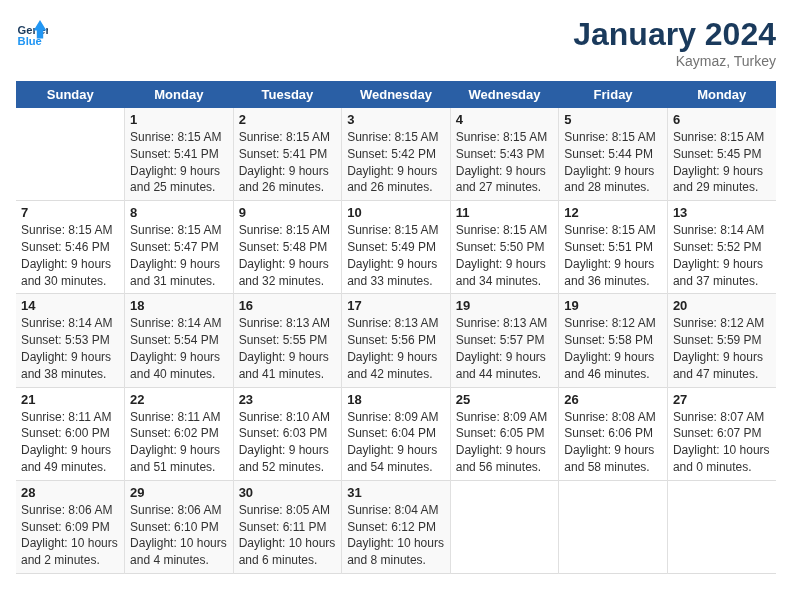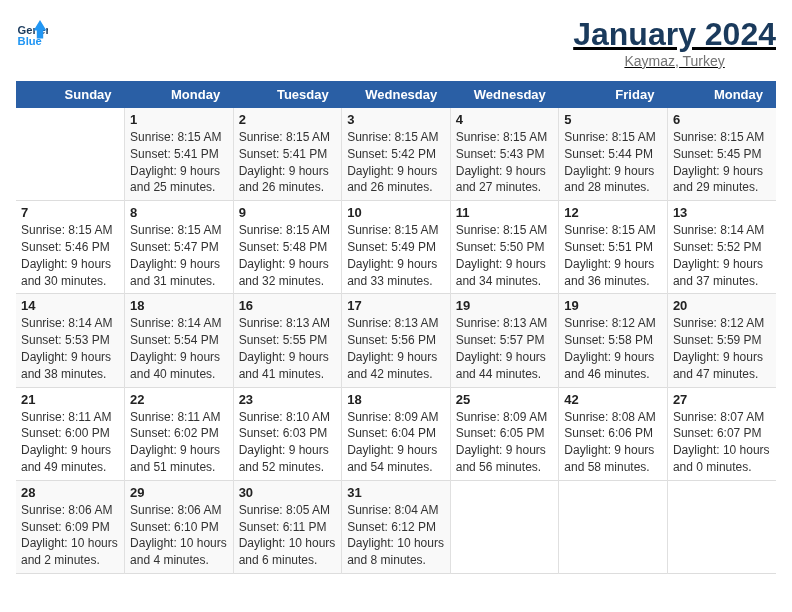--- a/index.html
+++ b/index.html
@@ -19,42 +19,41 @@
     .logo {
       display: flex;
       align-items: center;
       gap: 4px;
     }
     .logo-icon {
       width: 32px;
       height: 32px;
     }
     .title-block {
-      text-align: center;
-      text-decoration: underline;
+      text-align: right;
     }
     .month-title {
       font-size: 32px;
       font-weight: bold;
       color: #1a3a5c;
     }
     .location {
       font-size: 14px;
       color: #737373;
     }
     table {
       width: 100%;
       border-collapse: collapse;
       font-size: 11px;
     }
     thead tr th {
       background-color: #2a5fa5;
       color: #fff;
       padding: 6px 13px;
-      text-align: right;
+      text-align: center;
       font-size: 13px;
       font-weight: 600;
     }
     tbody tr {
       border-bottom: 1px solid #ddd;
     }
     tbody tr:nth-child(odd) {
       background: #f9f9f9;
     }
     tbody tr:nth-child(even) {
@@ -214,21 +213,21 @@
         </td>
         <td>
           <span class="day-num">18</span>
           <div class="day-info">Sunrise: 8:09 AM<br>Sunset: 6:04 PM<br>Daylight: 9 hours<br>and 54 minutes.</div>
         </td>
         <td>
           <span class="day-num">25</span>
           <div class="day-info">Sunrise: 8:09 AM<br>Sunset: 6:05 PM<br>Daylight: 9 hours<br>and 56 minutes.</div>
         </td>
         <td>
-          <span class="day-num">42</span>
+          <span class="day-num">26</span>
           <div class="day-info">Sunrise: 8:08 AM<br>Sunset: 6:06 PM<br>Daylight: 9 hours<br>and 58 minutes.</div>
         </td>
         <td>
           <span class="day-num">27</span>
           <div class="day-info">Sunrise: 8:07 AM<br>Sunset: 6:07 PM<br>Daylight: 10 hours<br>and 0 minutes.</div>
         </td>
       </tr>
       <tr>
         <td>
           <span class="day-num">28</span>

